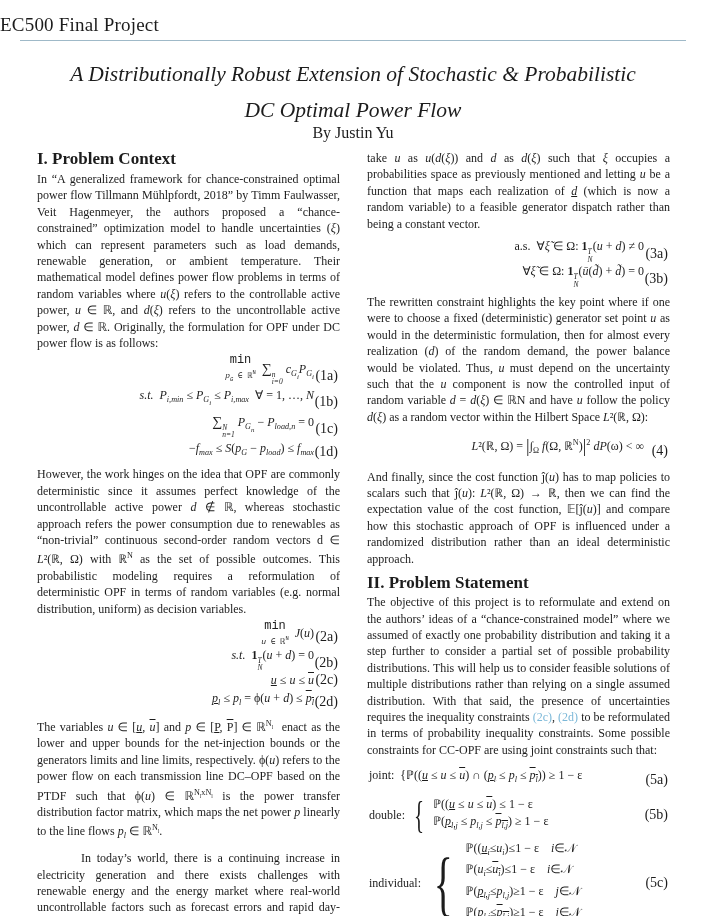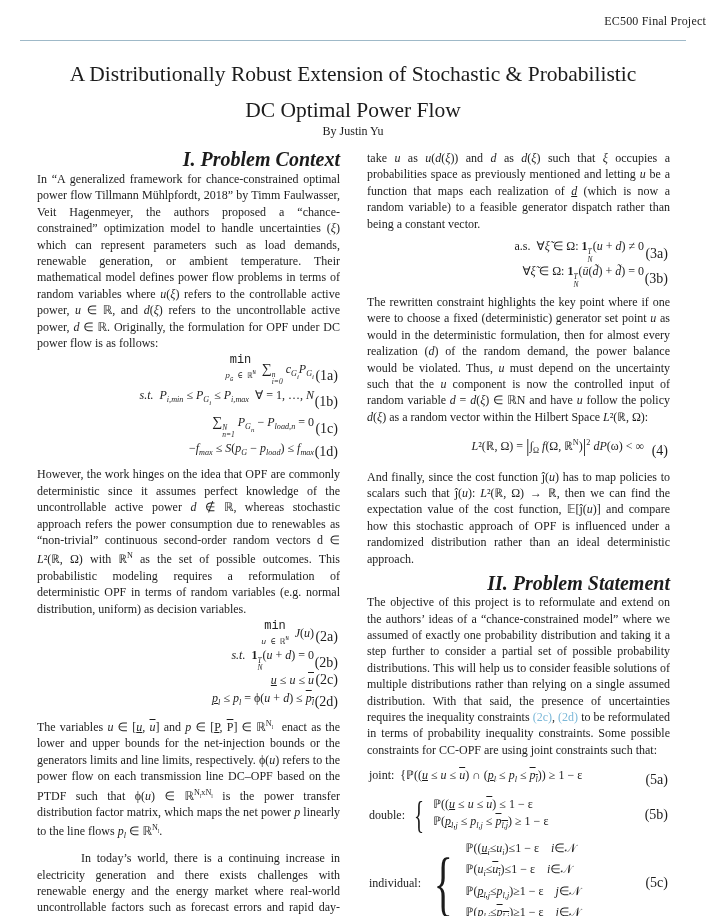--- a/index.html
+++ b/index.html
@@ -5,31 +5,31 @@
   * { margin:0; padding:0; box-sizing:border-box; }
   html,body { width:706px; height:916px; }
   body {
     background:#ffffff;
     color:#1c1c1c;
     font-family:"Liberation Serif", serif;
     position:relative;
     overflow:hidden;
   }
   .page { position:absolute; inset:0; }
-  .header { position:absolute; top:14px; left:0; width:100%; text-align:right; font-size:12px; letter-spacing:.2px; }
+  .header { position:absolute; top:14px; left:0; width:100%; text-align:left; font-size:19px; letter-spacing:.2px; }
   .rule { position:absolute; top:40px; left:20px; right:20px; height:1px; background:#9fb9c8; }
-  .title { position:absolute; top:56px; left:0; width:100%; text-align:center; font-size:21.5px; line-height:36px; }
-  .byline { position:absolute; top:124px; left:0; width:100%; text-align:center; font-size:12px; }
+  .title { position:absolute; top:56px; left:0; width:100%; text-align:center; font-style:italic; font-size:21.5px; line-height:36px; }
+  .byline { position:absolute; top:124px; left:0; width:100%; text-align:center; font-size:16px; }
 
   .col { position:absolute; top:150px; width:303px; text-align:justify; font-size:12px; line-height:16.4px; }
   .colL { left:37px; }
   .colR { left:367px; }
 
-  .sect { font-size:20px; font-weight:bold; text-align:right; line-height:18px; margin-bottom:3px;font-style:italic; }
-  .colR .sect { margin-top:7px; margin-bottom:2px;margin-left:28px; }
+  .sect { font-size:17px; font-weight:bold; text-align:left; line-height:18px; margin-bottom:3px; }
+  .colR .sect { margin-top:7px; margin-bottom:2px; }
   p.body { margin:0; }
   p.indent { text-indent:44px; margin-top:5px; }
 
   .eqblock { margin:4px 0; }
   .eqrow { position:relative; text-align:right; line-height:19px; padding:0 26px 0 0; }
   .eqrow.tight { line-height:17px; }
   .eqnum { position:absolute; right:2px; bottom:1px; font-size:14px; font-style:normal; }
   .eqbody { font-size:12px; }
 
   .eqleft { text-align:left; padding-left:2px; }

